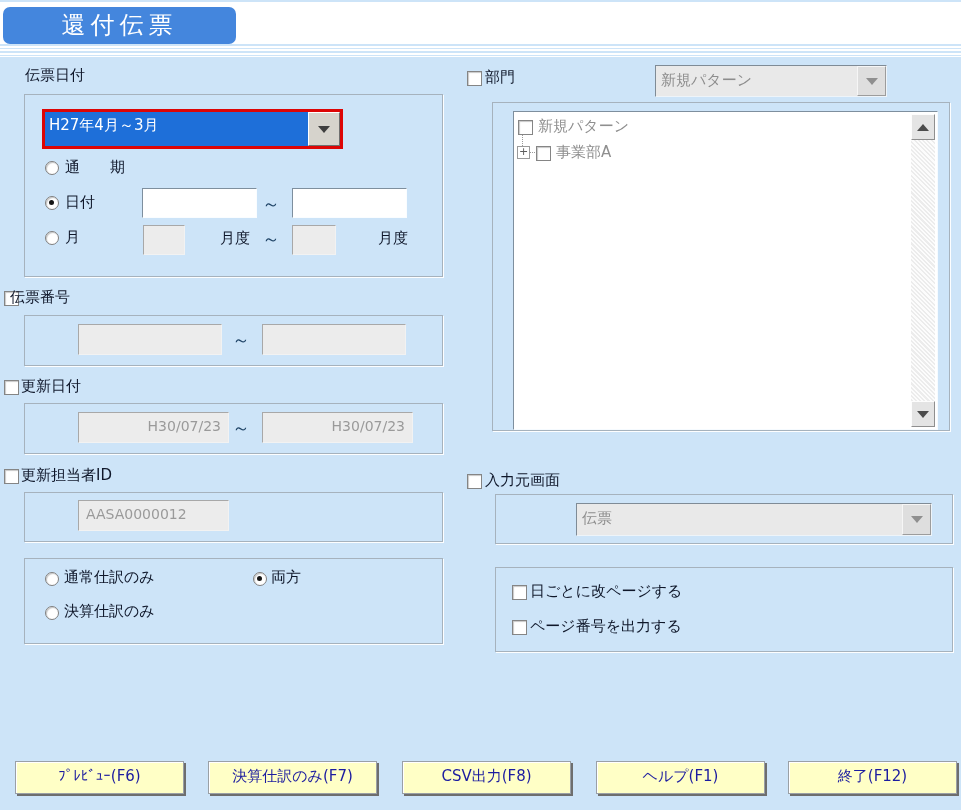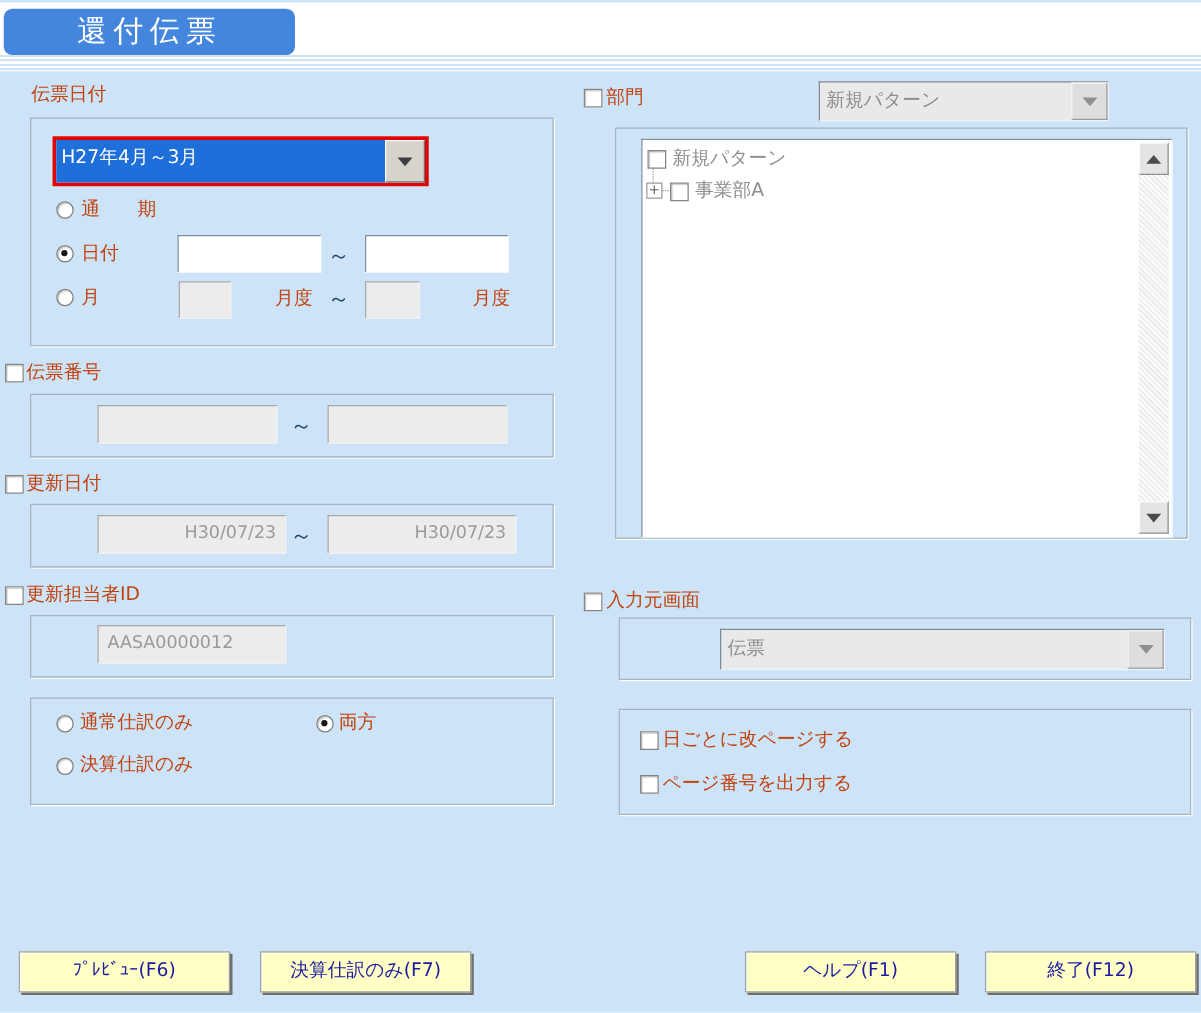--- a/index.html
+++ b/index.html
@@ -8,21 +8,21 @@
 
   
   .band   { position:absolute; left:0; top:2px; width:100%; height:42px; background:#ffffff; }
   .stripes{ position:absolute; left:0; top:44px; width:100%; height:13px;
             background:repeating-linear-gradient(to bottom,#cde4f8 0 1.5px,#ffffff 1.5px 3.5px); }
   .title-tab { position:absolute; left:3px; top:7px; width:233px; height:37px; background:#4486dd;
             border-radius:7px; color:#fff; font-size:24px; letter-spacing:5px; text-align:center;
             line-height:37px; z-index:2; }
 
   
-  .lbl  { position:absolute; font-size:15px; color:#c2410c; white-space:nowrap; }
+  .lbl  { position:absolute; font-size:15px; color:#0f172a; white-space:nowrap; }
   .gbox { position:absolute; border:1px solid #a6b2bd; box-shadow:1px 1px 0 rgba(255,255,255,.95); }
   .cb   { position:absolute; width:13px; height:13px; background:#fff; border:1px solid #858585;
           box-shadow:inset 1px 1px 1px rgba(0,0,0,.22); }
   .radio{ position:absolute; width:12px; height:12px; border-radius:50%; background:#fff;
           border:1px solid #7f7f7f; box-shadow:inset 1px 1px 1px rgba(0,0,0,.22); }
   .radio.sel::after { content:''; position:absolute; left:3px; top:3px; width:5px; height:5px;
           background:#161616; border-radius:50%; }
   .field{ position:absolute; background:#fff; border:1px solid; border-color:#7e8f9e #fafdff #fafdff #7e8f9e;
           font-size:14px; color:#444; line-height:27px; }
   .field.dis { background:#ececec; color:#9a9a9a; border-color:#a8a8a8 #f2f2f2 #f2f2f2 #a8a8a8; }
@@ -98,21 +98,21 @@
 
   <span class="radio" style="left:45px;top:231px;"></span>
   <div class="lbl" style="left:65px;top:228px;">月</div>
   <div class="field dis" style="left:143px;top:225px;width:40px;height:28px;"></div>
   <div class="lbl" style="left:220px;top:229px;">月度</div>
   <span class="tilde" style="left:262px;top:227px;">～</span>
   <div class="field dis" style="left:292px;top:225px;width:42px;height:28px;"></div>
   <div class="lbl" style="left:378px;top:229px;">月度</div>
 
   <span class="cb" style="left:4px;top:291px;"></span>
-  <div class="lbl" style="left:21px;top:288px;">伝票番号</div>
+  <div class="lbl" style="left:10px;top:288px;">伝票番号</div>
   <div class="gbox" style="left:24px;top:315px;width:417px;height:49px;"></div>
   <div class="field dis" style="left:78px;top:324px;width:142px;height:29px;"></div>
   <span class="tilde" style="left:232px;top:328px;">～</span>
   <div class="field dis" style="left:262px;top:324px;width:142px;height:29px;"></div>
 
   <span class="cb" style="left:4px;top:380px;"></span>
   <div class="lbl" style="left:21px;top:377px;">更新日付</div>
   <div class="gbox" style="left:24px;top:403px;width:417px;height:49px;"></div>
   <div class="field dis ta-r" style="left:78px;top:412px;width:142px;height:29px;">H30/07/23</div>
   <span class="tilde" style="left:232px;top:416px;">～</span>
@@ -174,16 +174,17 @@
   </div>
 
   <div class="gbox" style="left:495px;top:567px;width:456px;height:83px;"></div>
   <span class="cb" style="left:512px;top:585px;"></span>
   <div class="lbl" style="left:530px;top:582px;">日ごとに改ページする</div>
   <span class="cb" style="left:512px;top:620px;"></span>
   <div class="lbl" style="left:530px;top:617px;">ページ番号を出力する</div>
 
   <div class="btn-yellow" style="left:15px;">ﾌﾟﾚﾋﾞｭｰ(F6)</div>
   <div class="btn-yellow" style="left:208px;">決算仕訳のみ(F7)</div>
+  <div class="btn-yellow" style="left:402px;">CSV出力(F8)</div>
   <div class="btn-yellow" style="left:596px;">ヘルプ(F1)</div>
   <div class="btn-yellow" style="left:788px;">終了(F12)</div>
 
 </div>
 
 </body></html>

